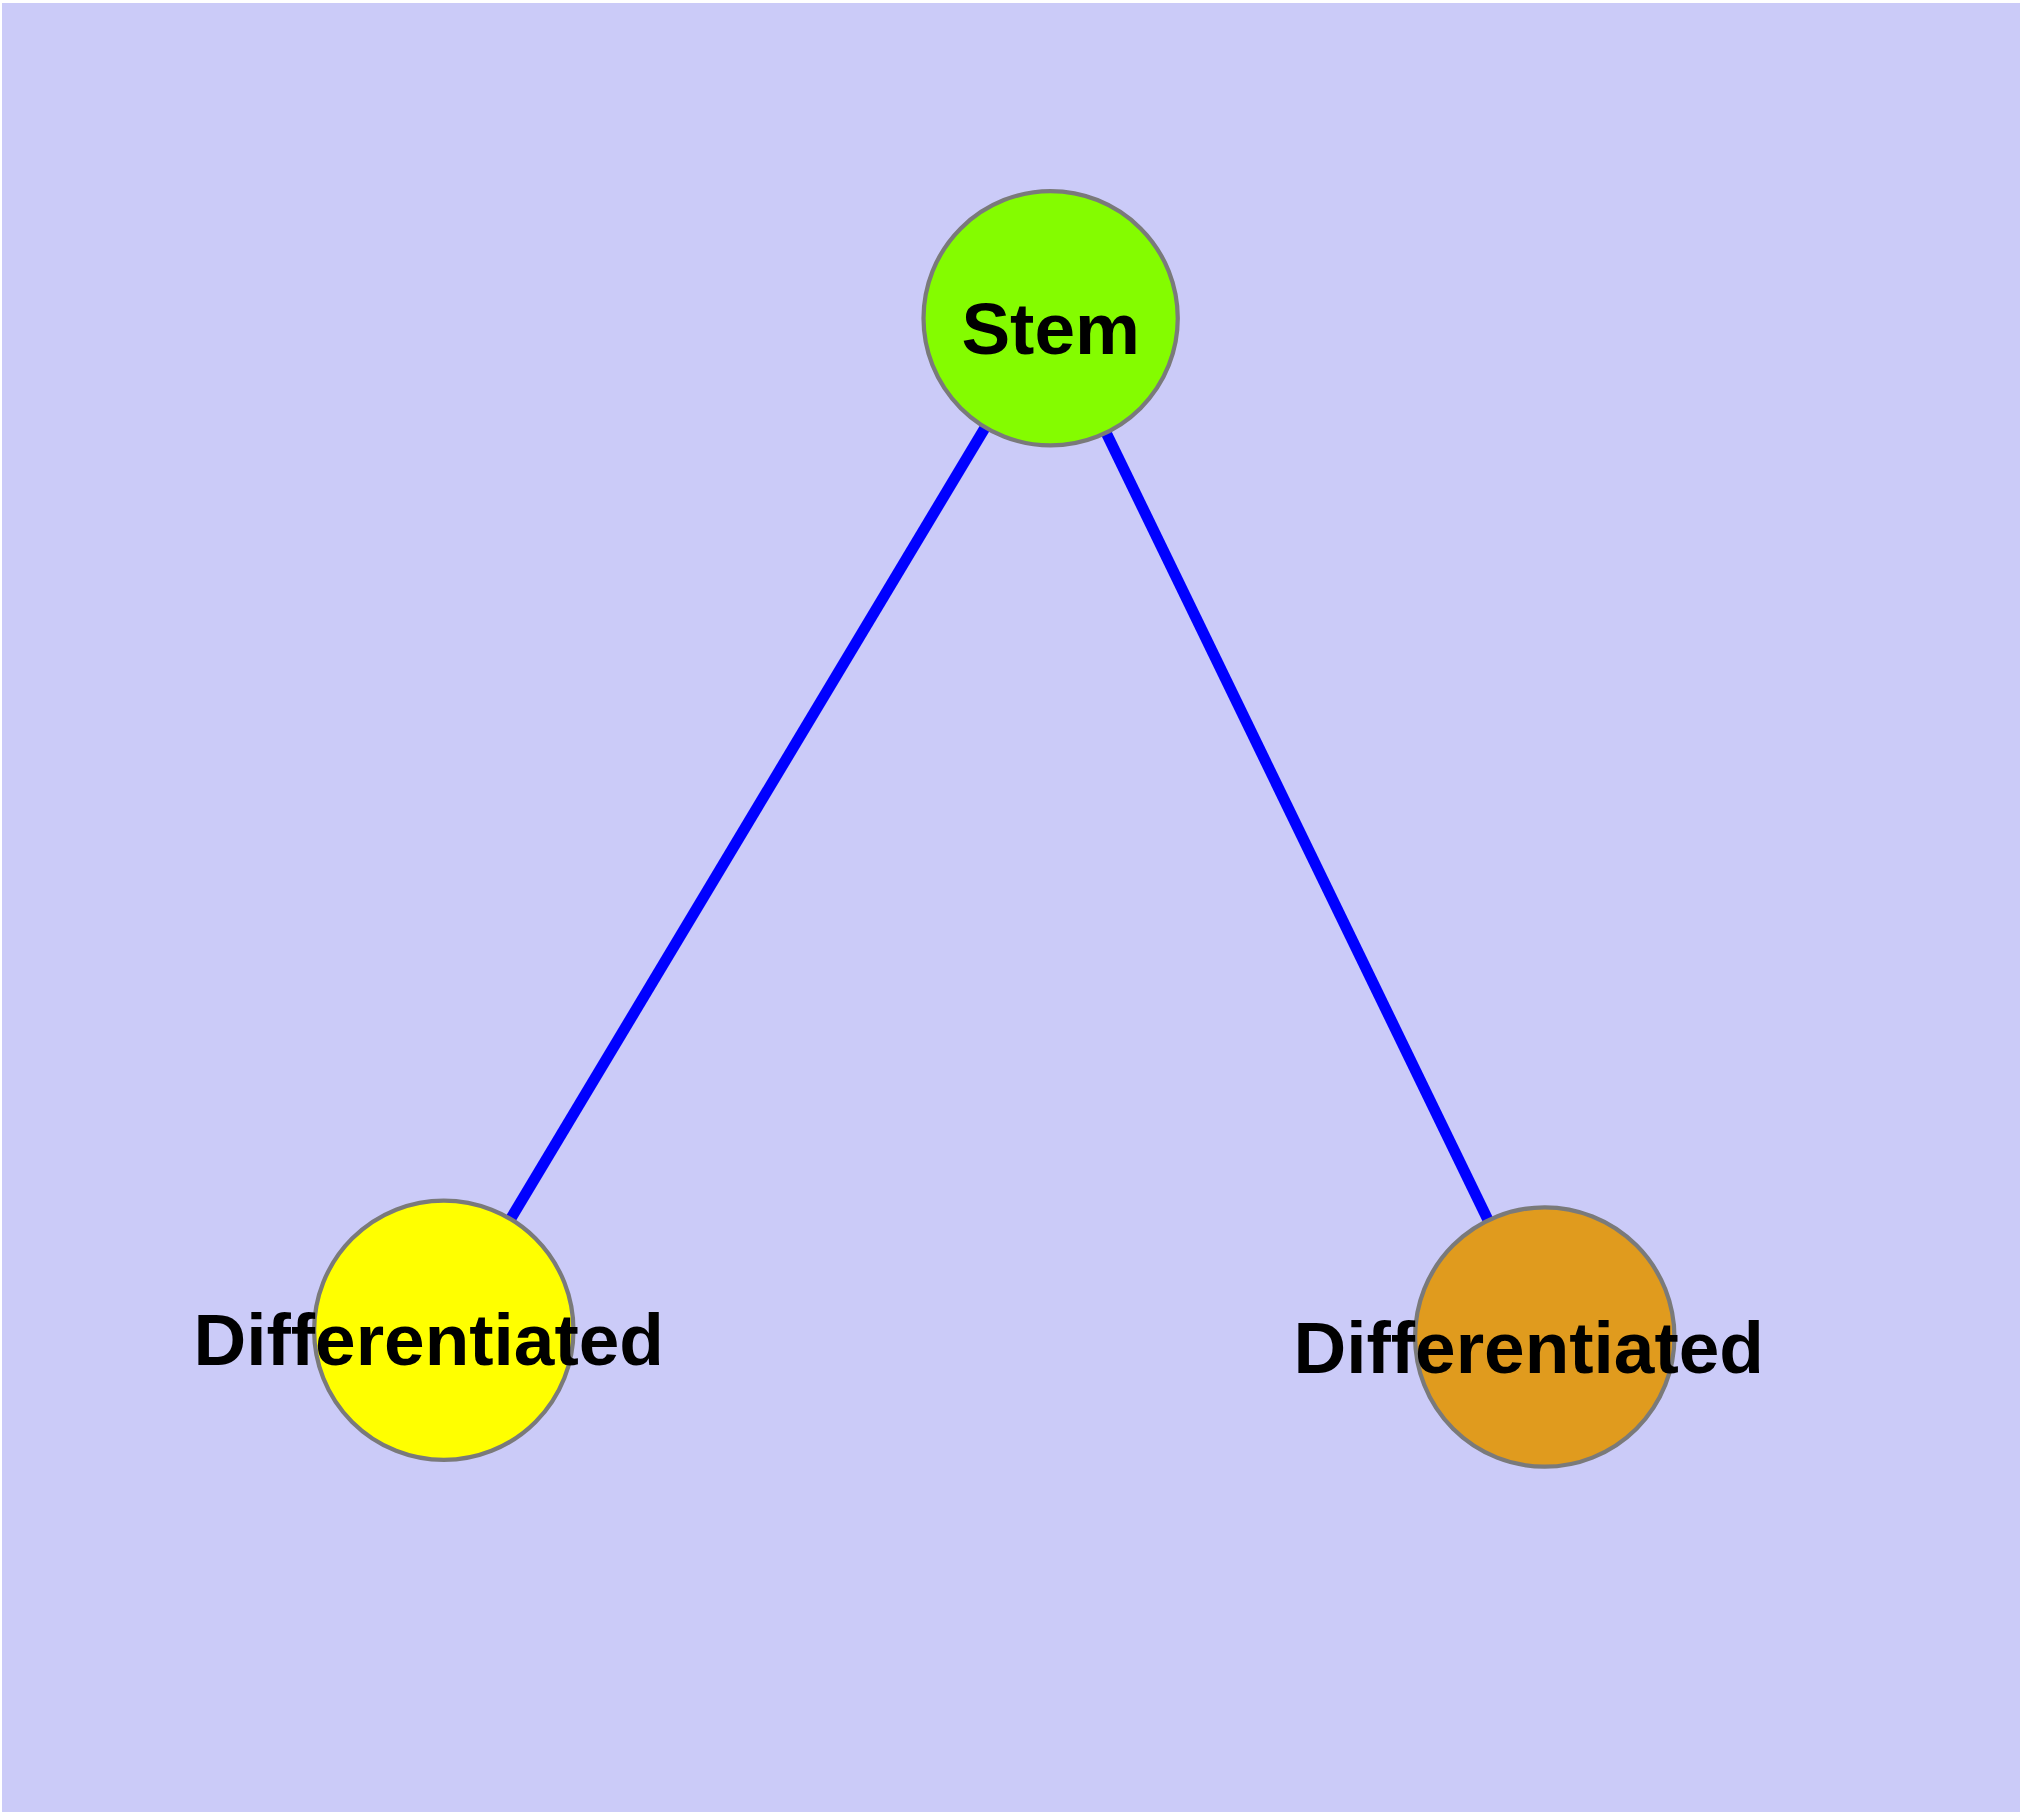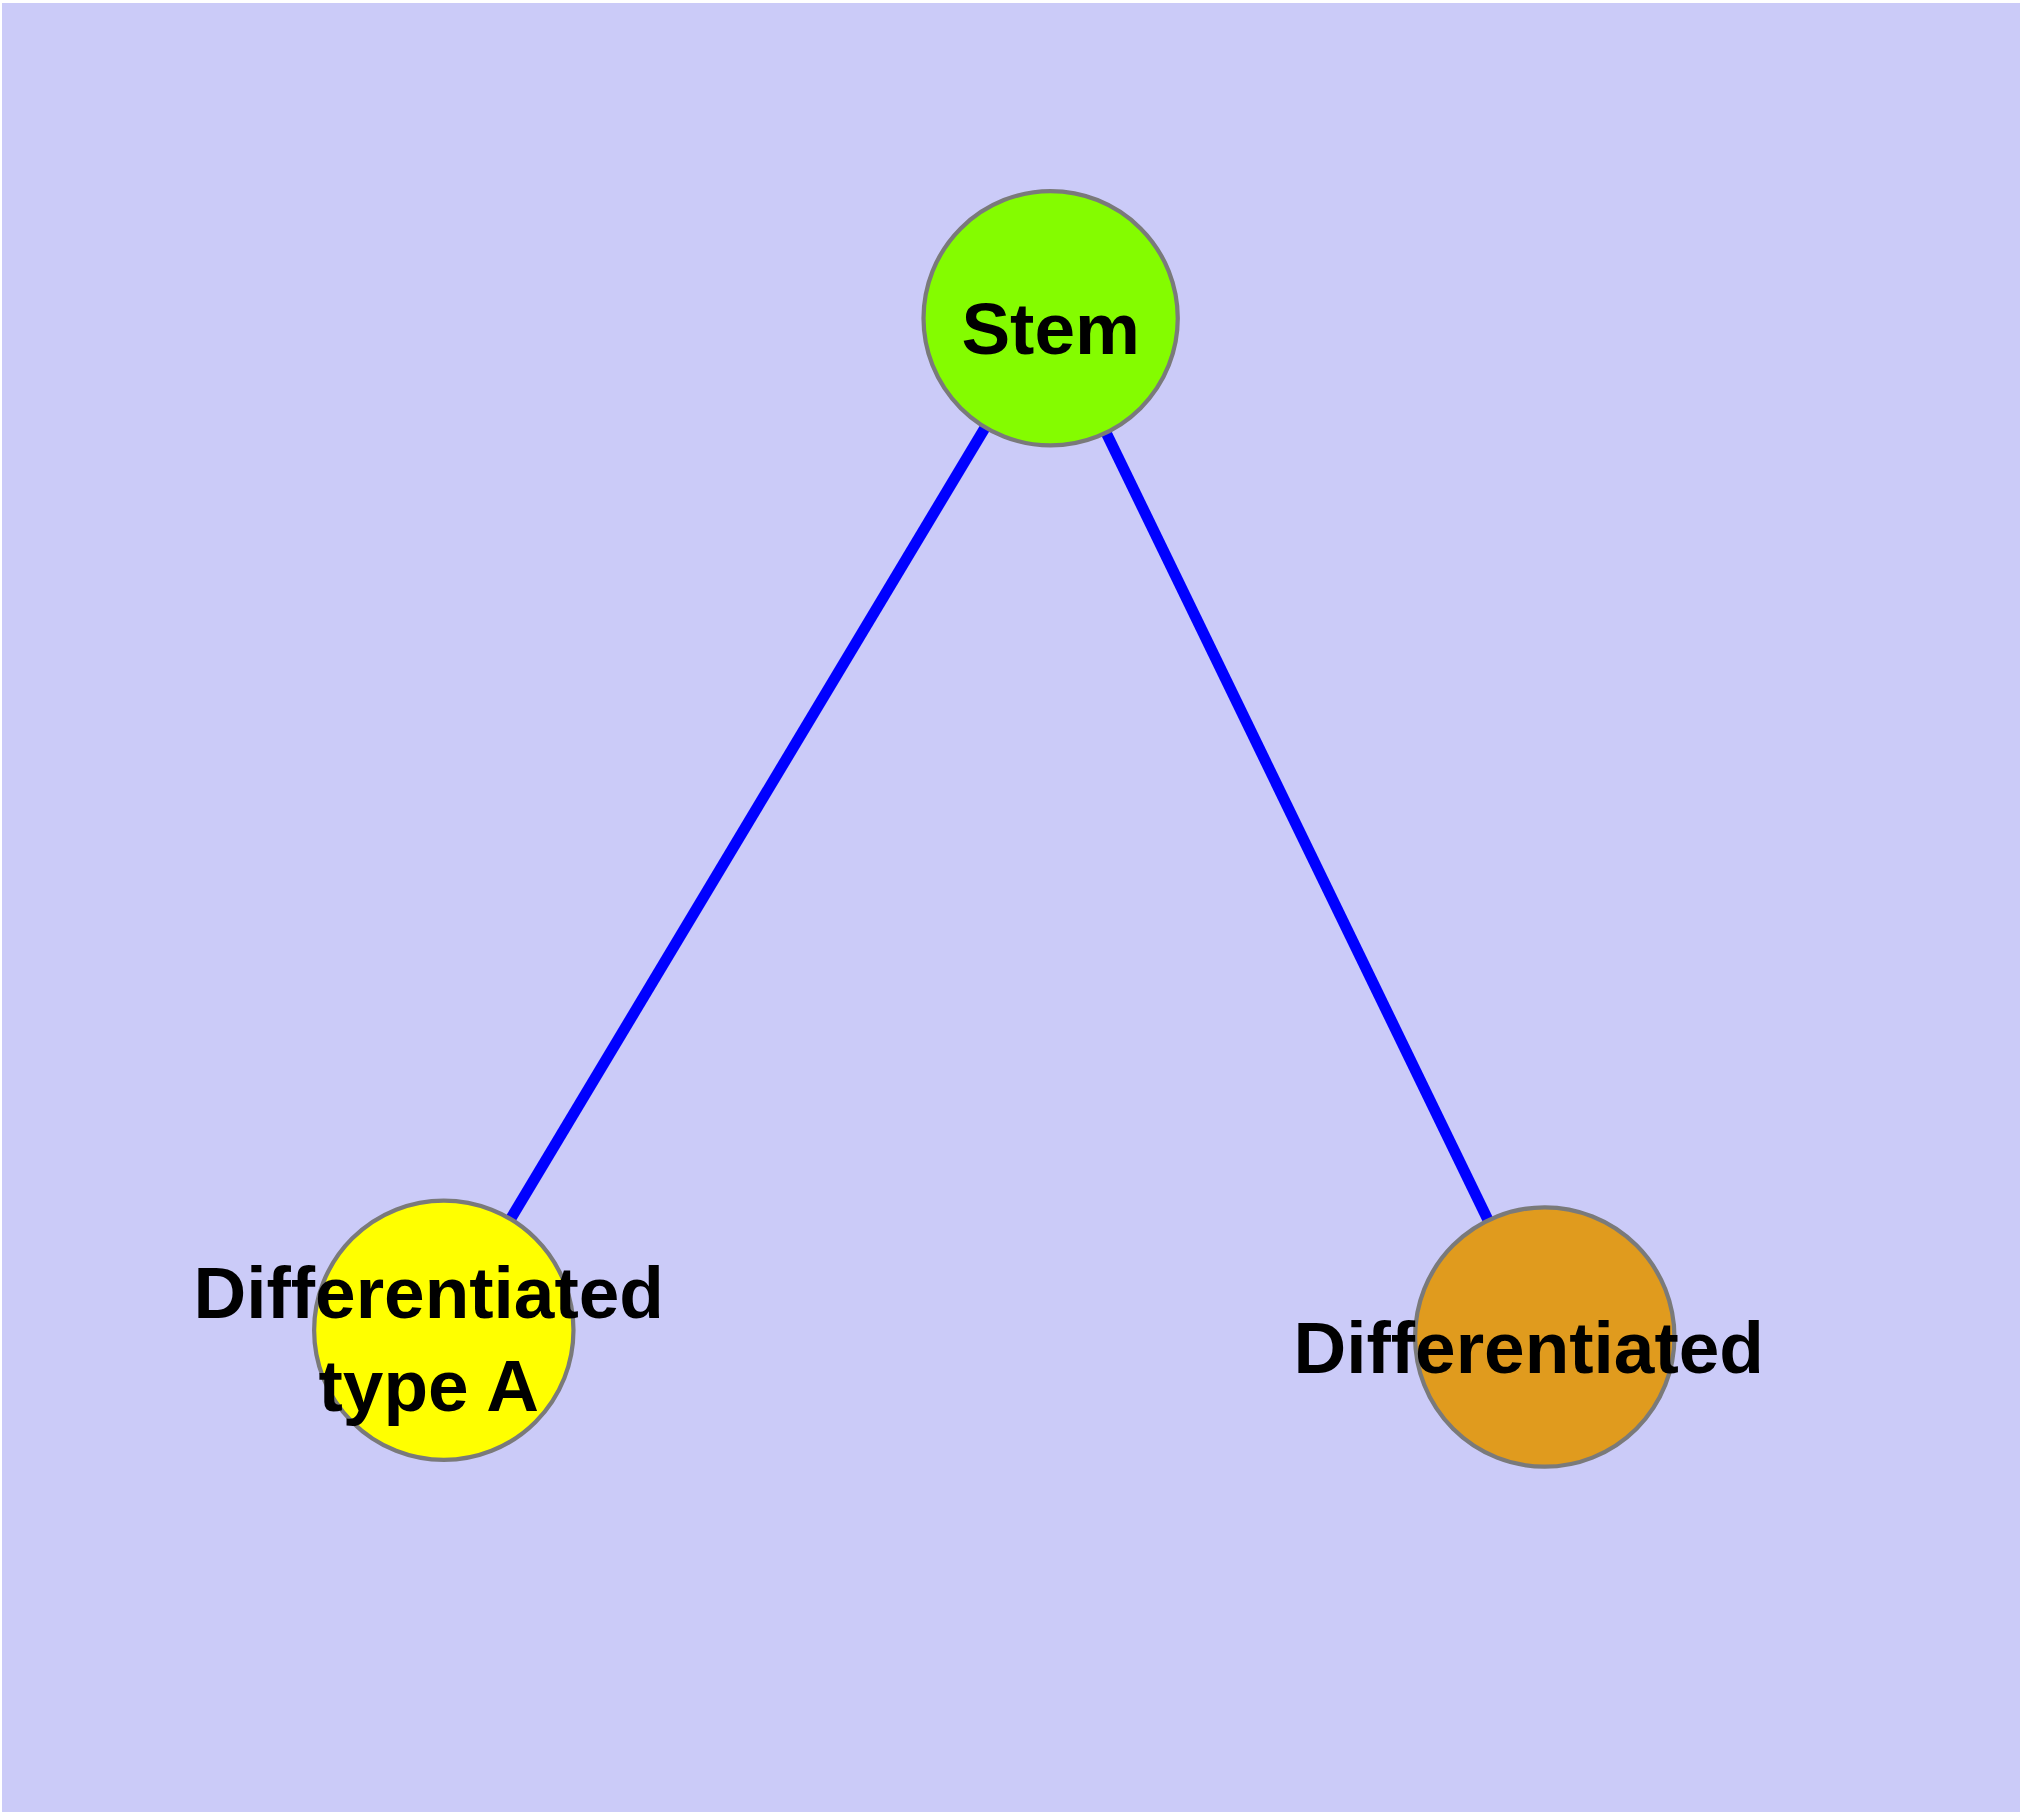--- a/index.html
+++ b/index.html
@@ -65,21 +65,20 @@
 
       <circle class="node" cx="1237" cy="372" r="150" fill="#84FC00"></circle>
       <circle class="node" cx="521" cy="1566" r="153" fill="#FFFF00"></circle>
       <circle class="node" cx="1820" cy="1574" r="153" fill="#E09B1E"></circle>
     </svg>
 
     <div class="label" style="left:1049px; top:325px;">Stem</div>
 
     <div class="label" style="left:427px; top:1336px;">
       <div>Differentiated</div>
-      <div>type A</div>
     </div>
 
     <div class="label" style="left:1527px; top:1344px;">
       <div>Differentiated</div>
     </div>
 
   </div>
 </div>
 
 

